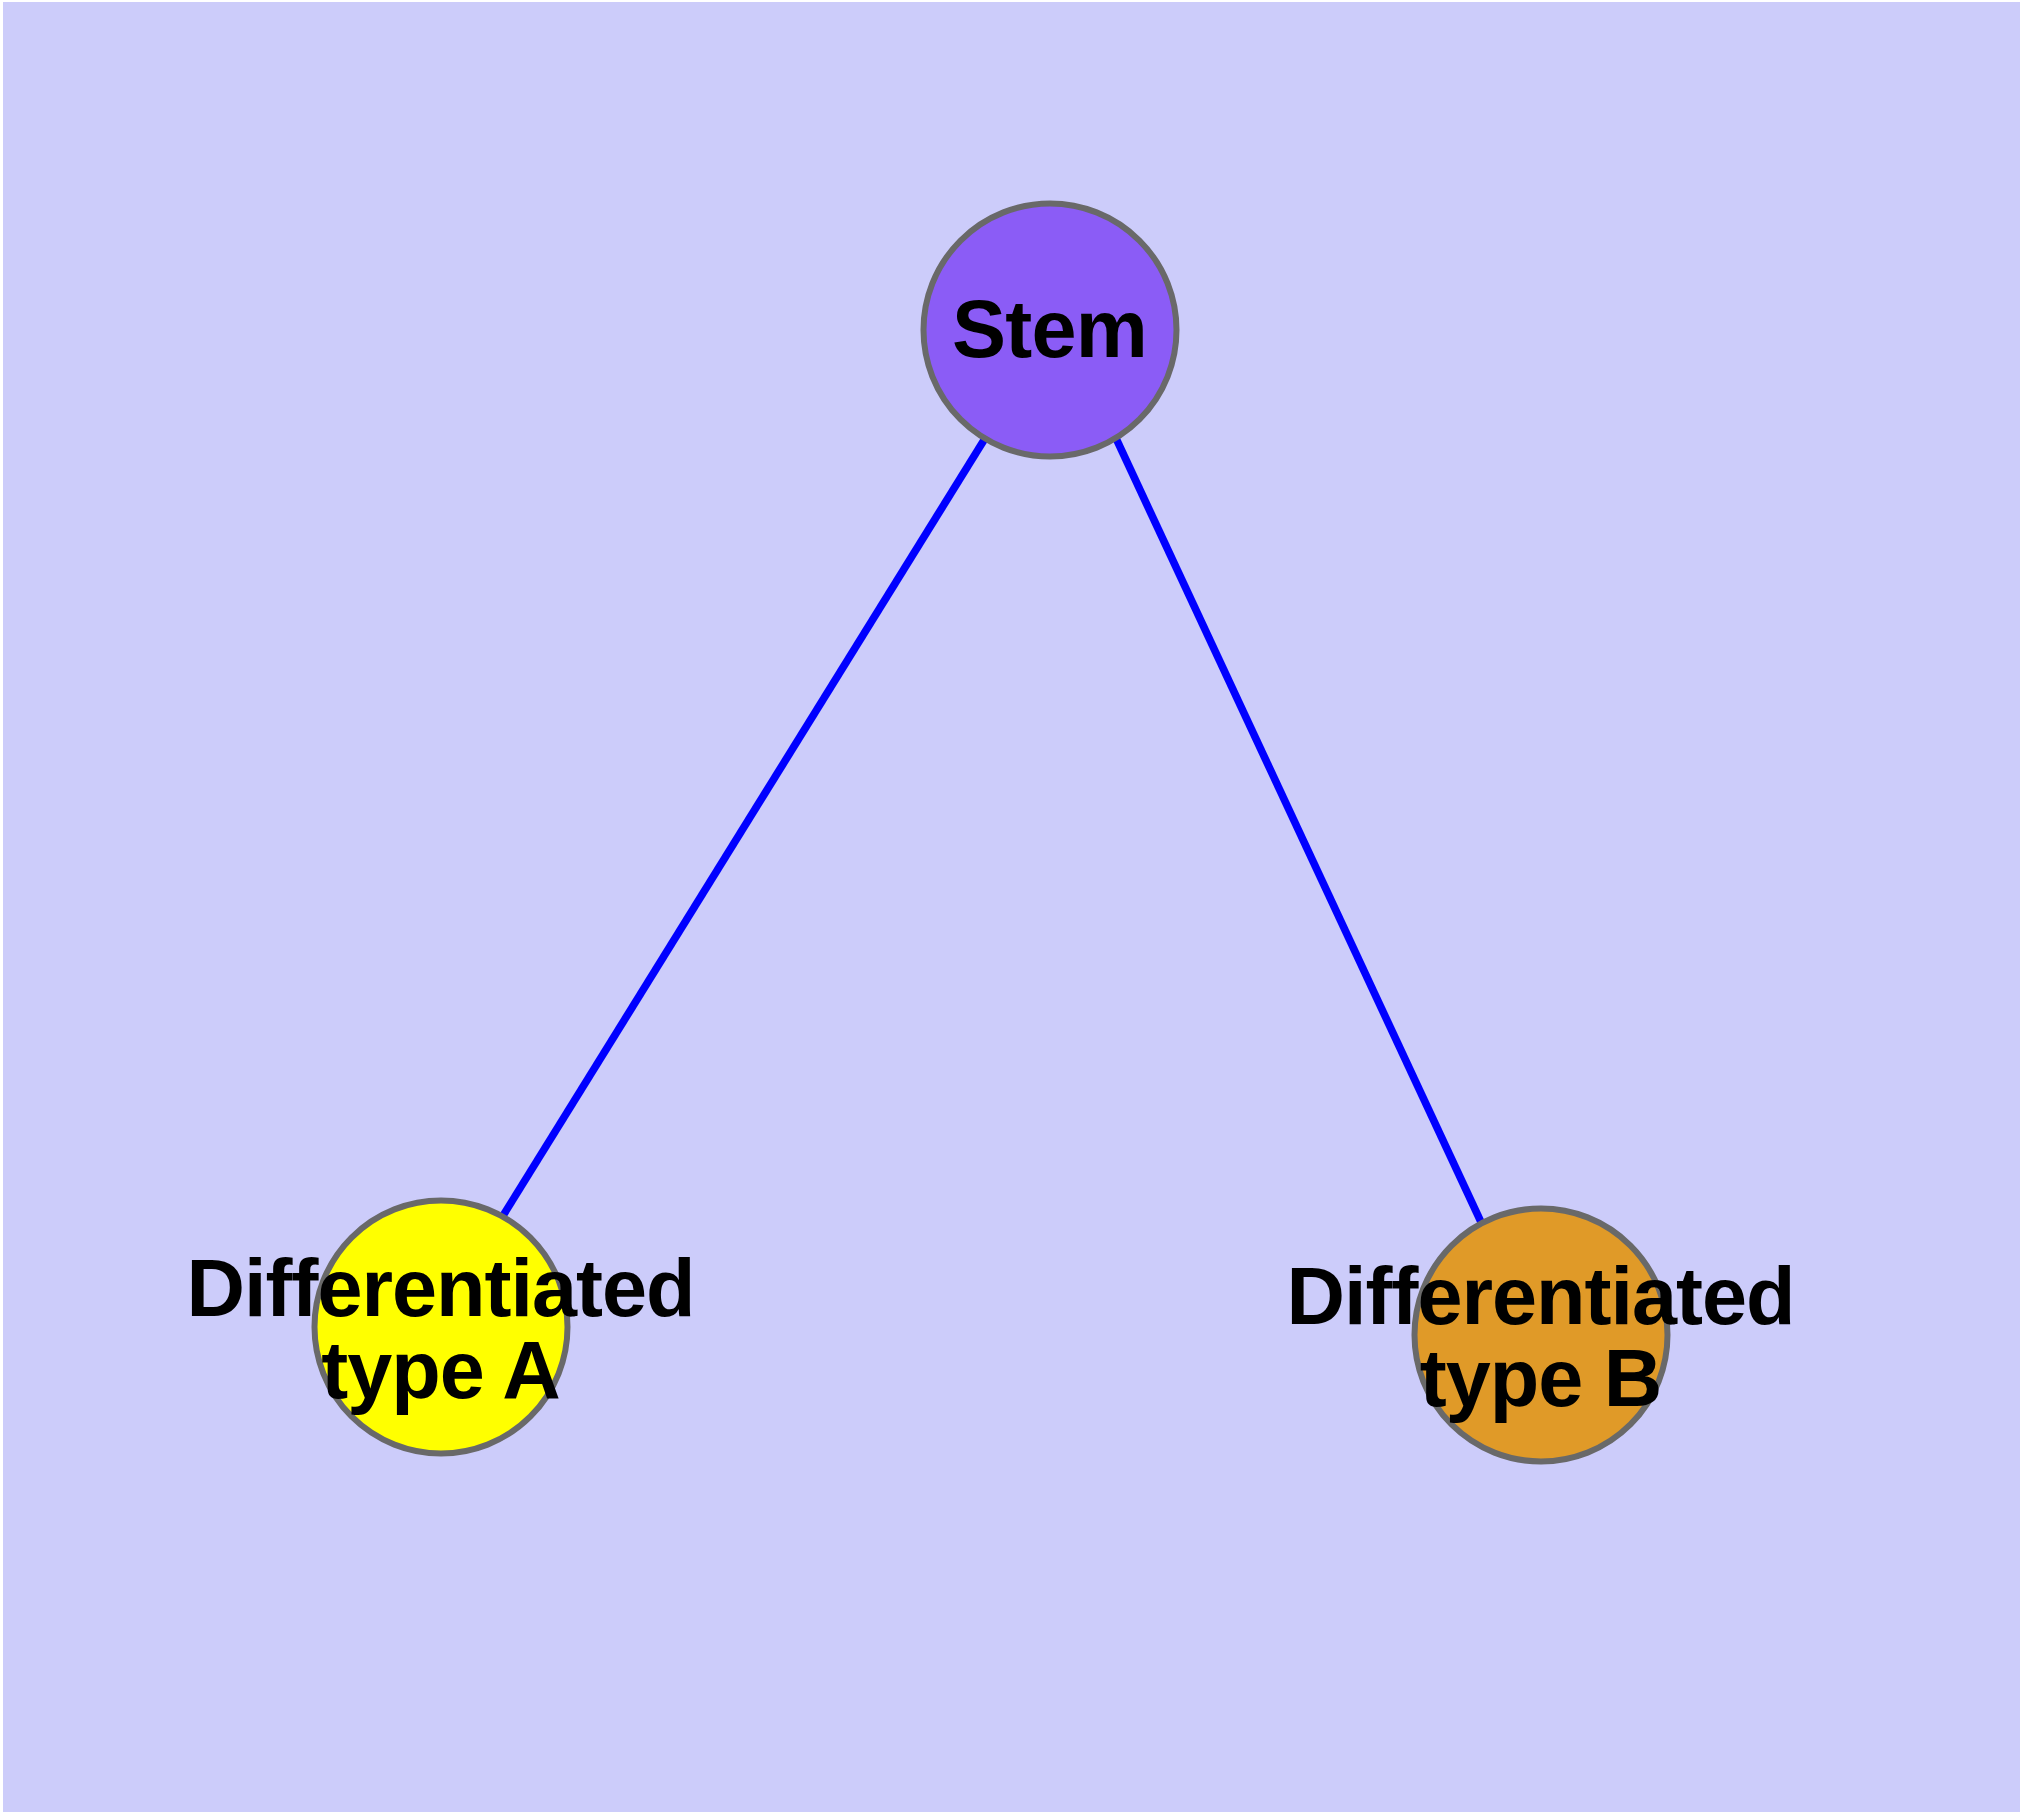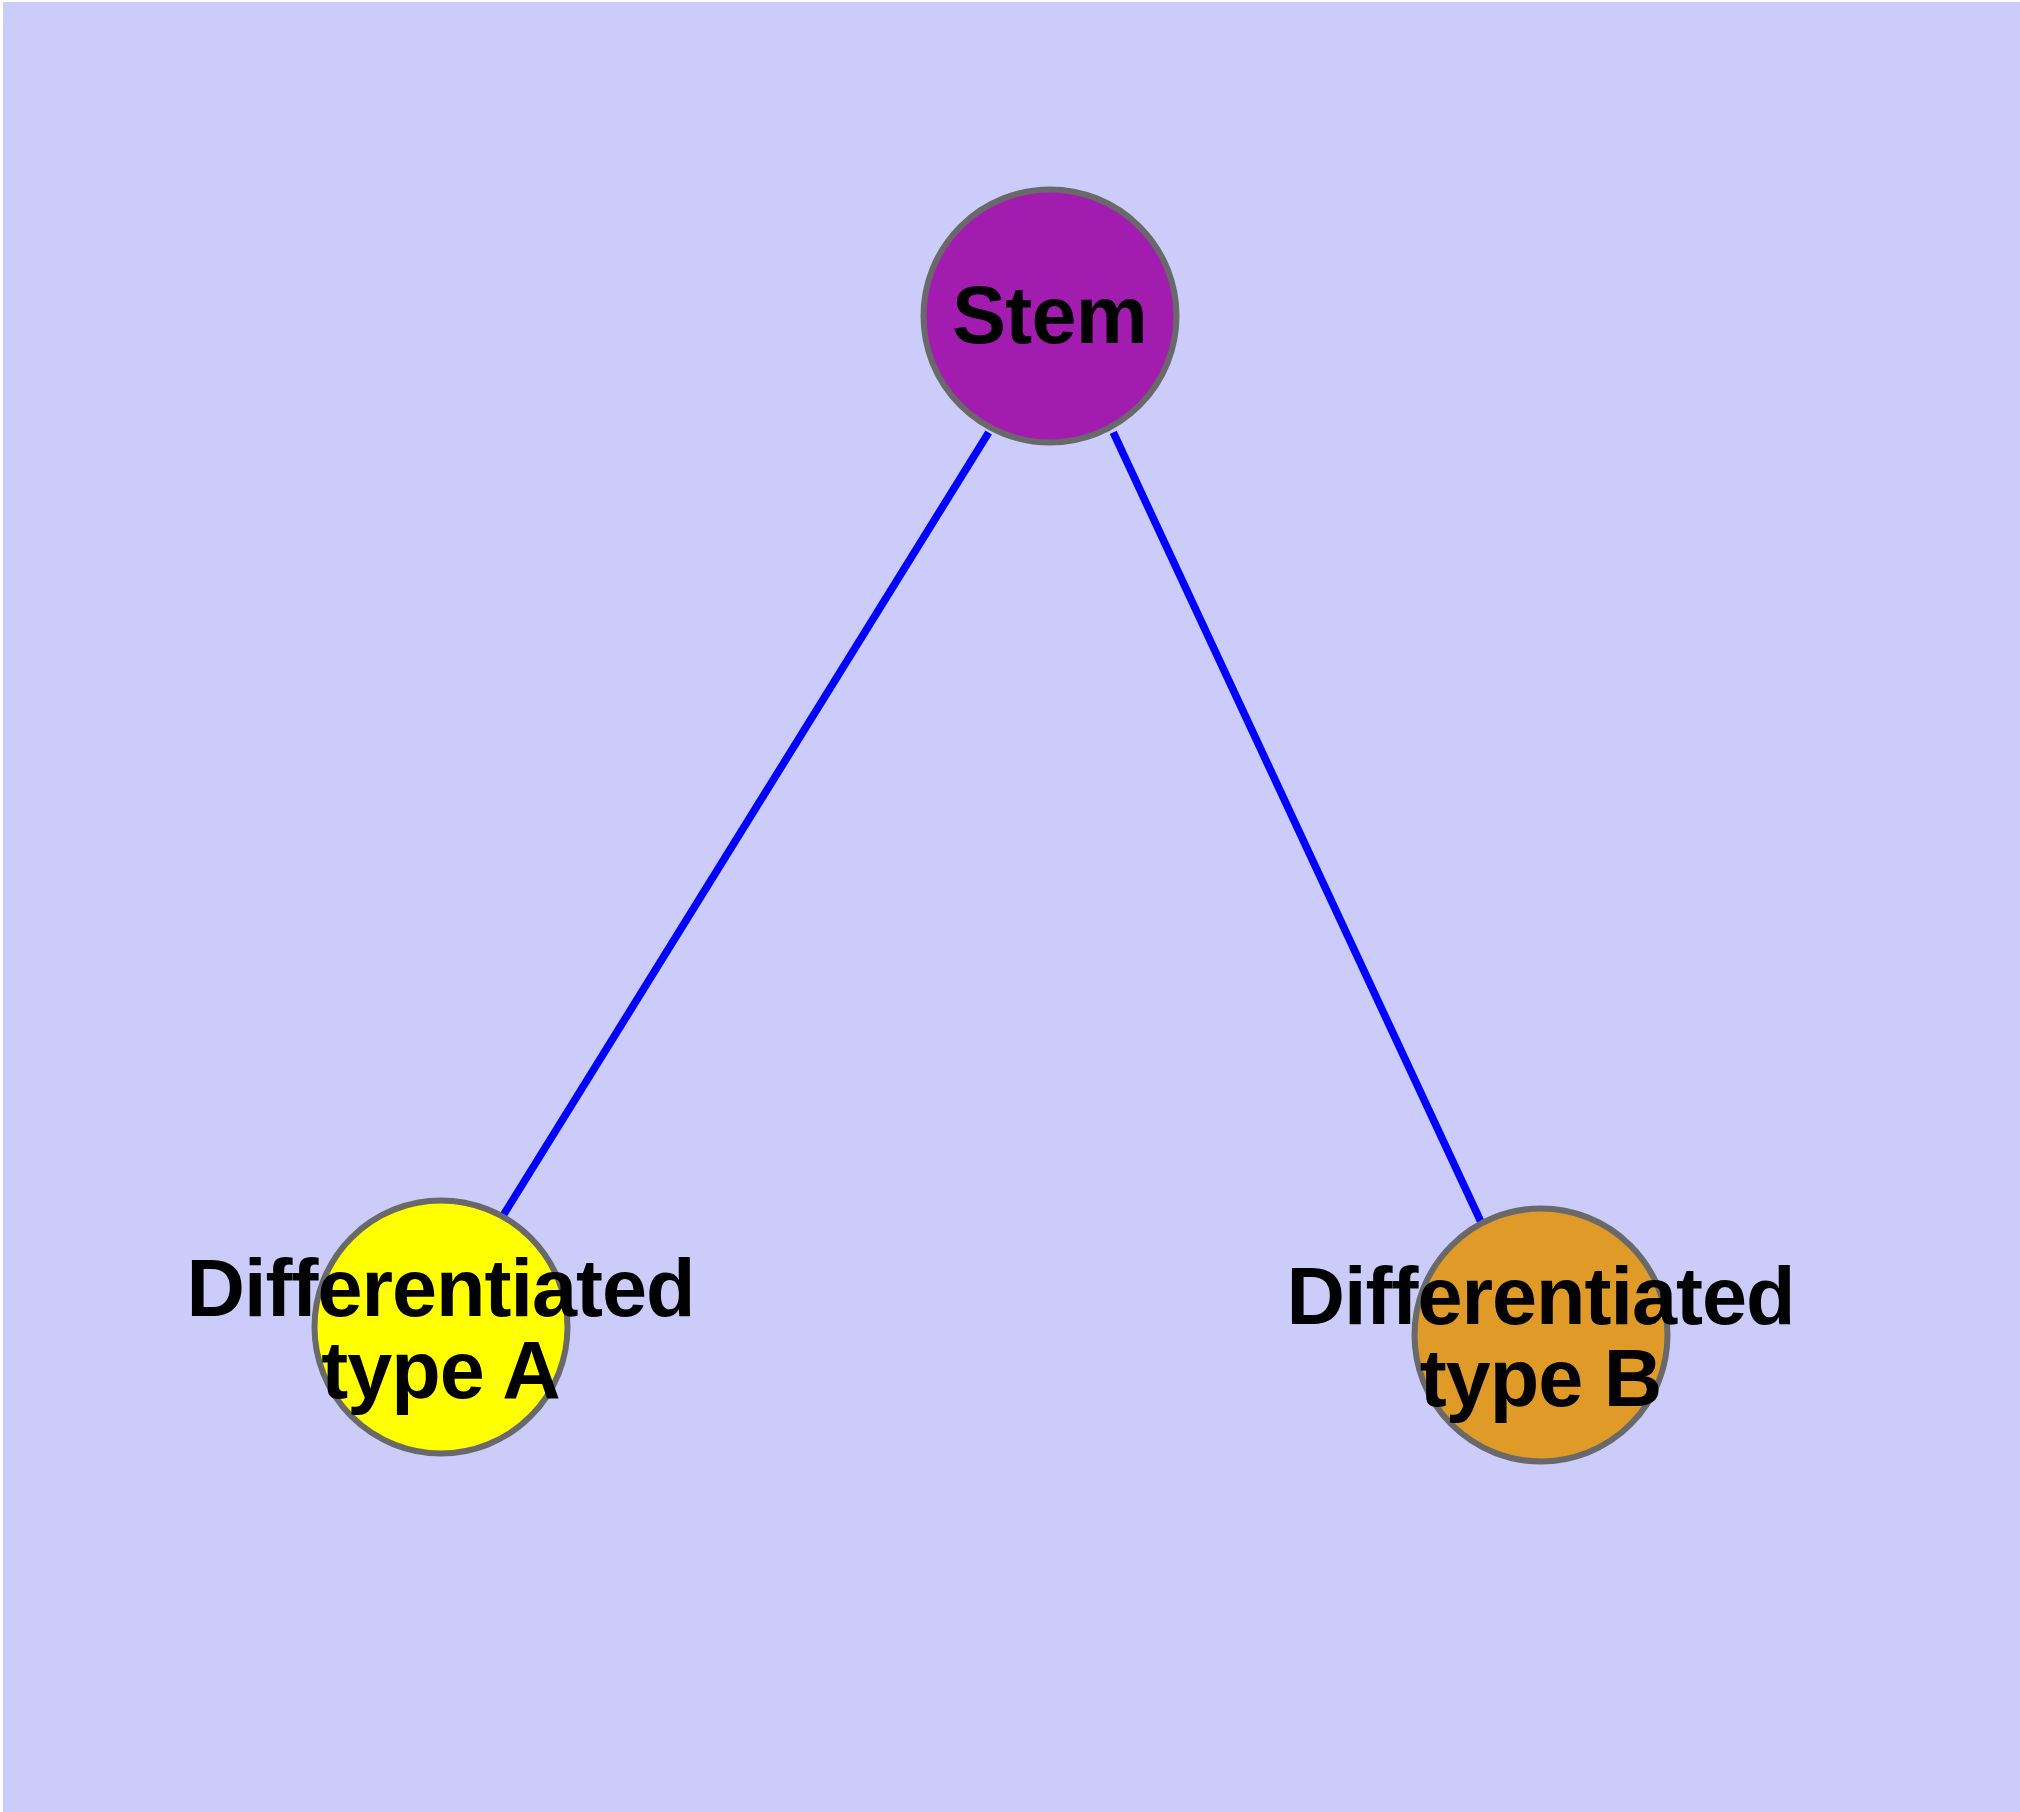--- a/index.html
+++ b/index.html
@@ -106,21 +106,21 @@
 
 <div id="graph-canvas" style="background: rgb(204, 204, 250);">
 
   <svg id="edge-layer" viewBox="0 0 2381 2136" width="2018" height="1810" xmlns="http://www.w3.org/2000/svg">
     <line x1="1163" y1="508" x2="590" y2="1432" stroke="#0000ff" stroke-width="9" stroke-linecap="butt"></line>
     <line x1="1310" y1="508" x2="1745" y2="1442" stroke="#0000ff" stroke-width="9" stroke-linecap="butt"></line>
   </svg>
 
   <div id="node-layer">
 
-    <div id="node-stem" class="node" style="left: 1047px; top: 314px; width: 259px; height: 259px; background: #a21caf; border-color: rgb(105, 105, 105); border-width: 6px;">
+    <div id="node-stem" class="node" style="left: 1047px; top: 328px; width: 259px; height: 259px; background: #8b5cf6; border-color: rgb(105, 105, 105); border-width: 6px;">
       <span id="label-stem" class="node-label" style="color: rgb(0, 0, 0);">Stem</span>
     </div>
 
     <div id="node-diff-a" class="node" style="left: 438px; top: 1325px; width: 259px; height: 259px; background: rgb(255, 255, 0); border-color: rgb(105, 105, 105); border-width: 6px;">
       <span id="label-diff-a" class="node-label" style="color: rgb(0, 0, 0);">Differentiated
 type A</span>
     </div>
 
     <div id="node-diff-b" class="node" style="left: 1538px; top: 1333px; width: 259px; height: 259px; background: rgb(224, 154, 40); border-color: rgb(105, 105, 105); border-width: 6px;">
       <span id="label-diff-b" class="node-label" style="color: rgb(0, 0, 0);">Differentiated

